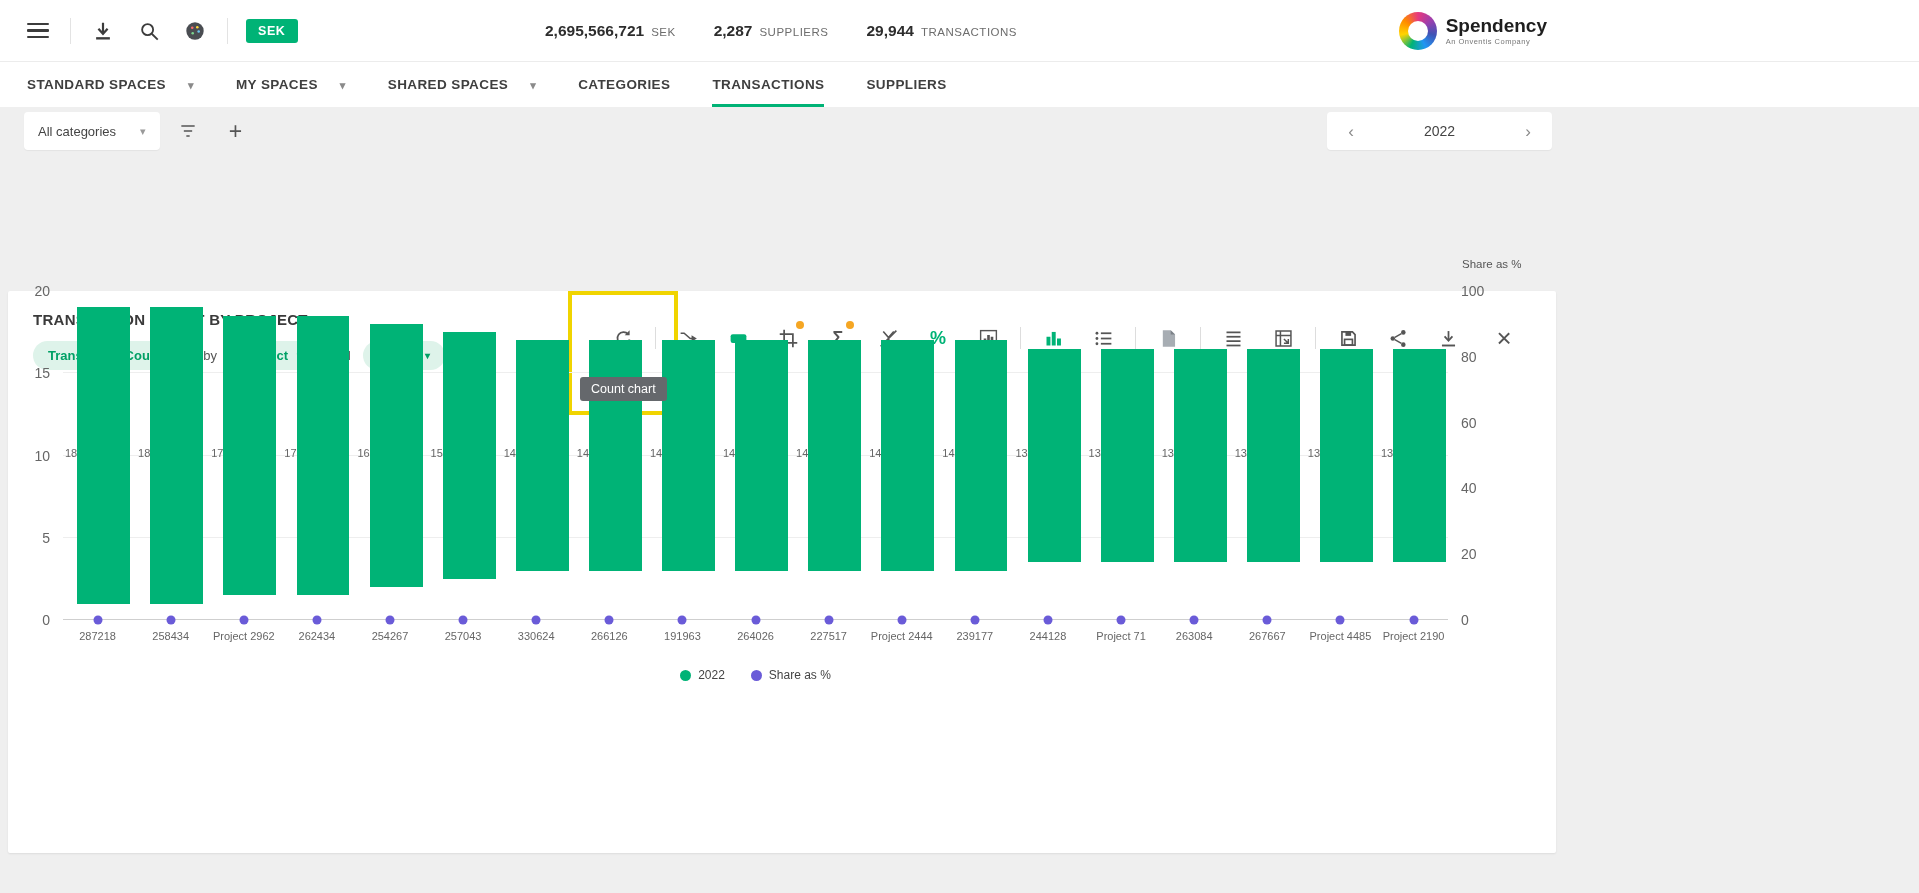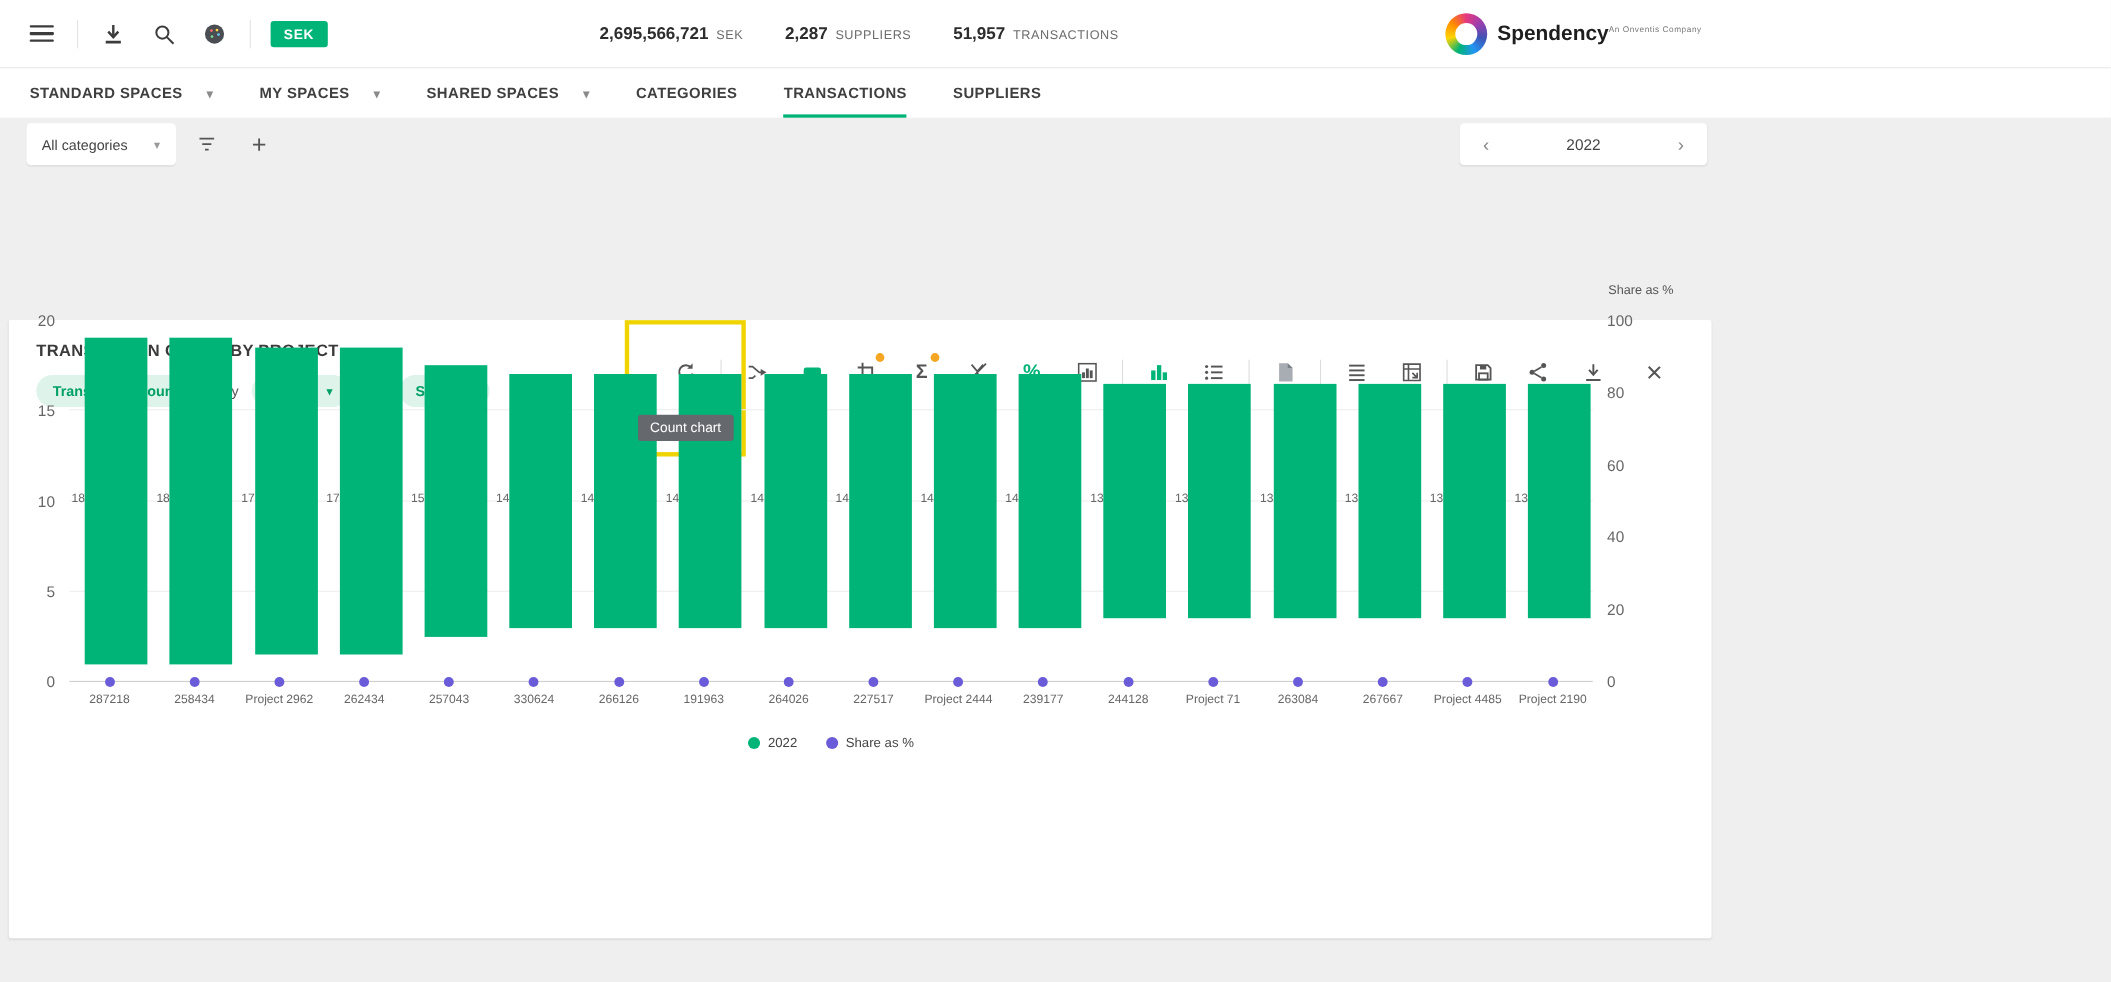--- a/index.html
+++ b/index.html
@@ -16,21 +16,21 @@
 .vdiv{width:1px;height:26px;background:#e3e3e3;margin:0 8px}
 .sek-badge{background:var(--accent);color:#fff;font-weight:bold;font-size:12.5px;padding:5px 12px;border-radius:3px;letter-spacing:.6px;margin-left:8px;display:inline-block}
 .stats{position:absolute;left:545px;top:0;height:62px;display:flex;align-items:center;gap:38px}
 .stat{display:flex;align-items:baseline;gap:7px}
 .stat .v{font-size:15.5px;font-weight:bold;color:#2d2d2d}
 .stat .l{font-size:11.5px;color:#6d6d6d;letter-spacing:.5px}
 .brand{position:absolute;right:18px;top:0;height:62px;display:flex;align-items:center;gap:9px}
 .logo-ring{width:38px;height:38px;border-radius:50%;position:relative;
   background:conic-gradient(#e6397e,#9b3fae,#4053b5,#2196f3,#00b376,#ffd400,#ff8a00,#e6397e)}
 .logo-ring::after{content:"";position:absolute;inset:9px;background:#fff;border-radius:50%}
-.brand-text{display:flex;flex-direction:row;line-height:1.05}
+.brand-text{display:flex;flex-direction:column;line-height:1.05}
 .brand-name{font-size:19px;font-weight:bold;color:#1e1e1e}
 .brand-tag{font-size:7.5px;color:#777;letter-spacing:.5px;margin-top:2px}
 
 
 .navrow{height:45px;background:#fff;position:relative;z-index:4}
 .tabs{display:flex;align-items:stretch;gap:42px;padding-left:27px;height:100%}
 .tab{display:flex;align-items:center;gap:22px;font-size:13.5px;font-weight:600;letter-spacing:.4px;color:#3f3f3f;position:relative}
 .tab.active::after{content:"";position:absolute;left:0;right:0;bottom:0;height:3px;background:var(--accent)}
 .tab .chev{color:#8a8a8a;font-size:11px;transform:translateY(1px)}
 
@@ -131,21 +131,21 @@
     <div class="stats">
       <div class="stat">
         <span class="v">2,695,566,721</span>
         <span class="l">SEK</span>
       </div>
       <div class="stat">
         <span class="v">2,287</span>
         <span class="l">SUPPLIERS</span>
       </div>
       <div class="stat">
-        <span class="v">51,957</span>
+        <span class="v">29,944</span>
         <span class="l">TRANSACTIONS</span>
       </div>
     </div>
 
     <div class="brand">
       <div class="logo-ring"></div>
       <div class="brand-text">
         <span class="brand-name">Spendency</span>
         <span class="brand-tag">An Onventis Company</span>
       </div>
@@ -407,20 +407,26 @@
               <div class="share-dot" style="bottom: 0.033%;"></div>
               <div class="xlabel">Project 2962</div>
             </div>
             <div class="col">
               <div class="bar-val">17</div>
               <div class="bar" style="height: 85%;"></div>
               <div class="share-dot" style="bottom: 0.033%;"></div>
               <div class="xlabel">262434</div>
             </div>
             <div class="col">
+              <div class="bar-val">16</div>
+              <div class="bar" style="height: 80%;"></div>
+              <div class="share-dot" style="bottom: 0.031%;"></div>
+              <div class="xlabel">254267</div>
+            </div>
+            <div class="col">
               <div class="bar-val">15</div>
               <div class="bar" style="height: 75%;"></div>
               <div class="share-dot" style="bottom: 0.029%;"></div>
               <div class="xlabel">257043</div>
             </div>
             <div class="col">
               <div class="bar-val">14</div>
               <div class="bar" style="height: 70%;"></div>
               <div class="share-dot" style="bottom: 0.027%;"></div>
               <div class="xlabel">330624</div>

